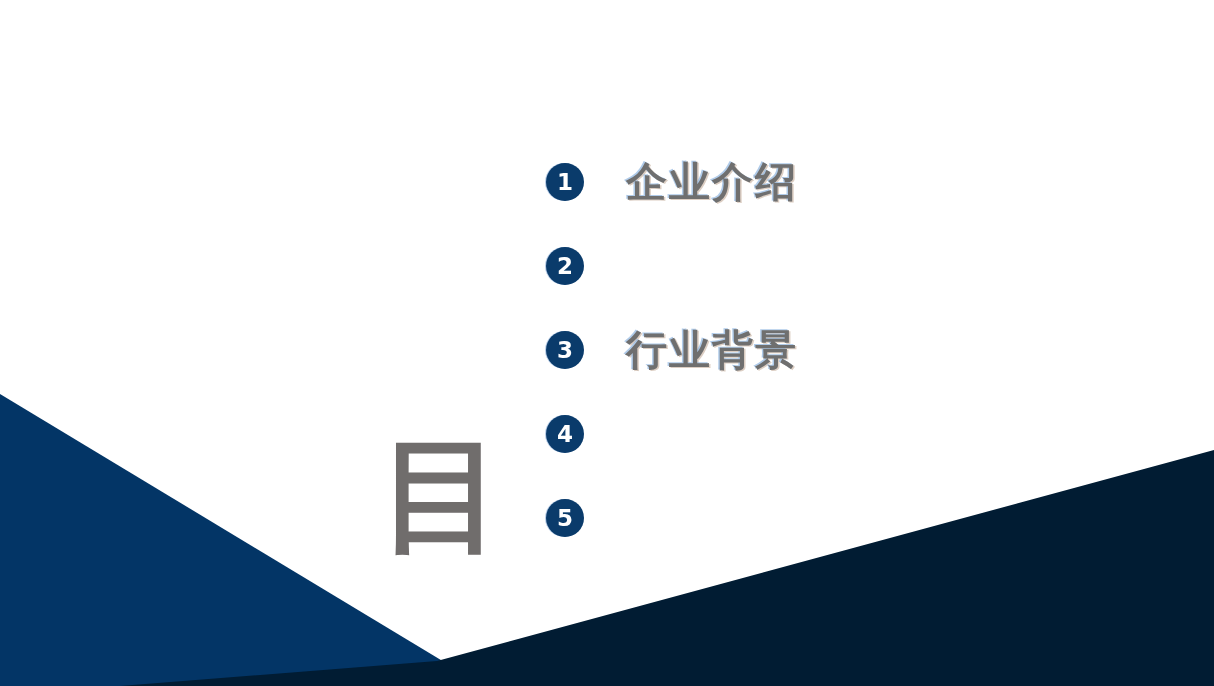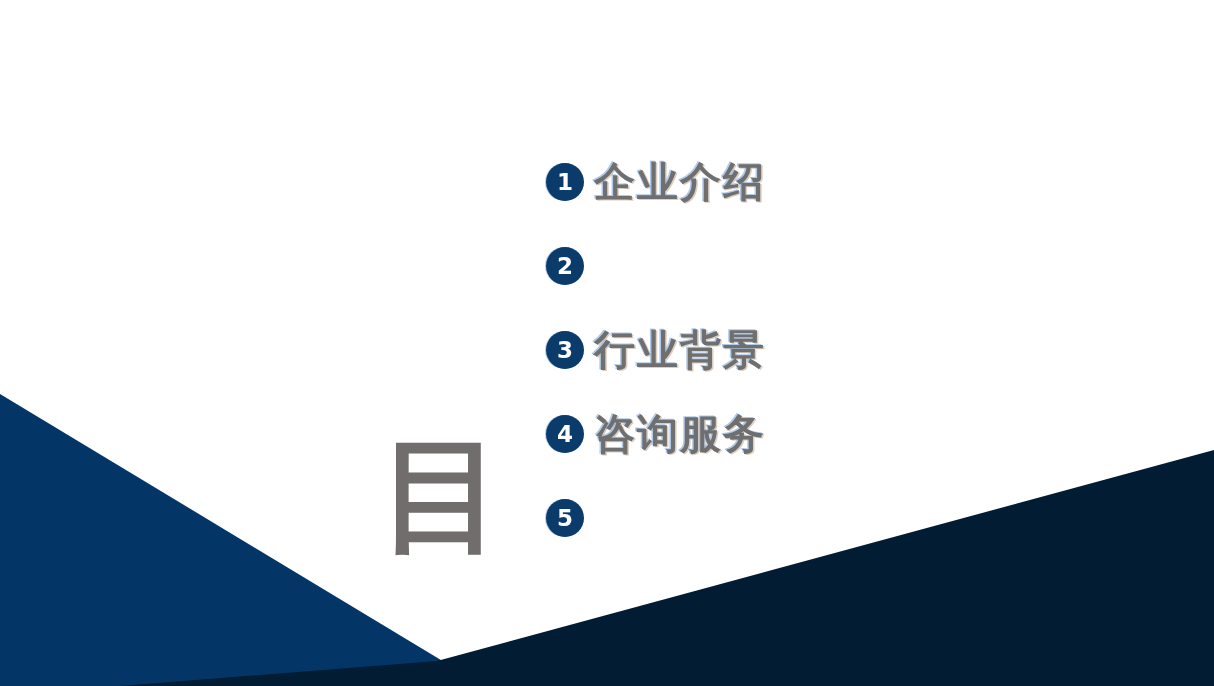--- a/index.html
+++ b/index.html
@@ -69,21 +69,21 @@
     background: #0a3b6b;
     color: #ffffff;
     font-size: 23px;
     font-weight: bold;
     line-height: 38px;
     text-align: center;
     font-family: "DejaVu Sans", "Liberation Sans", sans-serif;
     box-shadow: -1px 0 0 rgba(120,160,210,0.55);
   }
   .toc-label {
-    margin-left: 10px;
+    margin-left: 42px;
     font-family: "DejaVu Sans", "Liberation Sans", sans-serif;
     font-weight: bold;
     font-size: 41px;
     line-height: 46px;
     letter-spacing: 2px;
     color: #6f6f6f;
     white-space: nowrap;
     text-shadow:
       -1.5px -1px 0 rgba(150,185,225,0.75),
        1.5px  1px 0 rgba(205,185,170,0.70);
@@ -115,21 +115,20 @@
       <span class="toc-badge">2</span>
     </div>
 
     <div class="toc-item">
       <span class="toc-badge">3</span>
       <span class="toc-label">行业背景</span>
     </div>
 
     <div class="toc-item">
       <span class="toc-badge">4</span>
-      <span class="toc-label">咨询服务</span>
     </div>
 
     <div class="toc-item">
       <span class="toc-badge">5</span>
     </div>
 
   </div>
 </div>
 
 </body></html>

